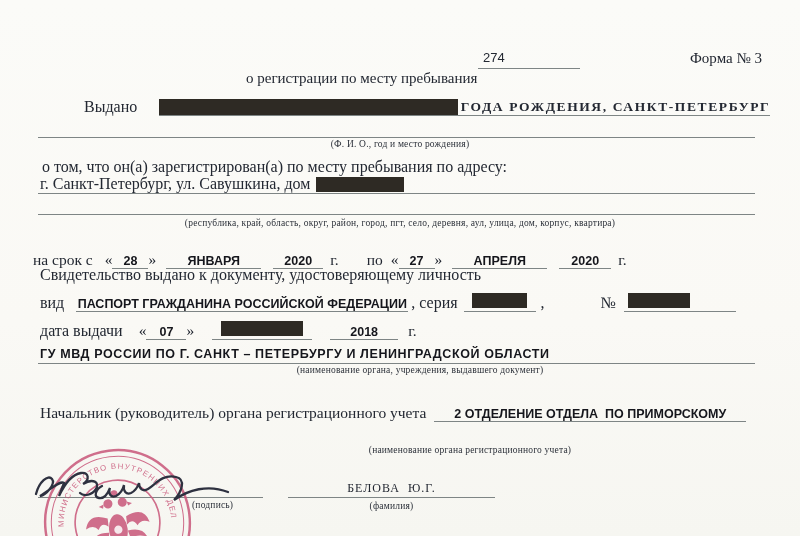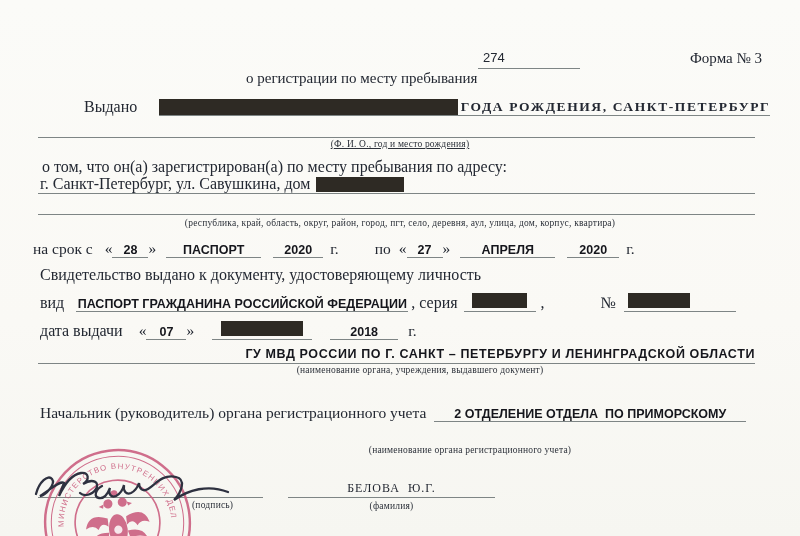--- a/index.html
+++ b/index.html
@@ -7,21 +7,21 @@
     position:relative;width:800px;height:536px;overflow:hidden;
     background:linear-gradient(180deg,#fbfbf8 0%,#faf9f5 60%,#f6f6f1 100%);
     font-family:"Liberation Serif",serif;color:#232832;
   }
   .abs{position:absolute;}
   .row{position:absolute;display:flex;align-items:flex-end;}
   .serif15{font-size:15.5px;}
   .serif16{font-size:16px;}
   .typed{font-family:"Liberation Sans",sans-serif;font-weight:bold;font-size:12.5px;color:#15161c;white-space:pre;}
   .uf{border-bottom:1.5px solid #7e8585;text-align:center;}
-  .rule{border-bottom:1.5px solid #7e8585;text-align:right;}
+  .rule{border-bottom:1.5px solid #7e8585;}
   .bar{background:#2e2a24;display:inline-block;}
   .cap{font-size:9.5px;color:#2b3039;letter-spacing:.2px;}
   .center{text-align:center;}
   .boldserif{font-weight:bold;}
   svg{display:block;}
 </style>
 </head>
 <body>
 
 <div class="page">
@@ -35,40 +35,40 @@
 
   <div class="row" style="top:95px;left:84px;height:21px;">
     <span class="serif16">Выдано</span>
     <span class="uf" style="margin-left:22px;width:611px;display:flex;align-items:flex-end;height:21px;">
       <span class="bar" style="width:312px;height:16px;"></span>
       <span class="boldserif" style="font-size:13.5px;letter-spacing:1.6px;margin-left:3px;white-space:pre;">ГОДА РОЖДЕНИЯ, САНКТ-ПЕТЕРБУРГ</span>
     </span>
   </div>
 
   <div class="abs rule" style="top:120px;left:38px;width:717px;height:17px;"></div>
-  <div class="abs cap center" style="top:139px;left:0;width:800px;text-decoration:underline;">(Ф. И. О., год и место рождения)</div>
+  <div class="abs cap center" style="top:139px;left:0;width:800px;">(Ф. И. О., год и место рождения)</div>
 
   <div class="abs serif16" style="top:158px;left:42px;">о том, что он(а) зарегистрирован(а) по месту пребывания по адресу:</div>
 
   <div class="row rule" style="top:172px;left:38px;width:717px;height:21px;align-items:flex-end;">
     <span class="serif16" style="padding-left:2px;">г. Санкт-Петербург, ул. Савушкина, дом</span>
     <span class="bar" style="width:88px;height:15px;margin-left:6px;margin-bottom:1px;"></span>
   </div>
   <div class="abs rule" style="top:197px;left:38px;width:717px;height:17px;"></div>
   <div class="abs cap center" style="top:218px;left:0;width:800px;">(республика, край, область, округ, район, город, пгт, село, деревня, аул, улица, дом, корпус, квартира)</div>
 
-  <div class="row" style="top:237px;left:33px;height:21px;">
+  <div class="row" style="top:248px;left:33px;height:21px;">
     <span class="serif15">на срок с</span>
     <span class="serif15" style="margin-left:12px;">«</span>
     <span class="uf typed" style="width:36px;">28</span>
     <span class="serif15">»</span>
-    <span class="uf typed" style="width:95px;margin-left:10px;">ПАСПОРТ</span>
+    <span class="uf typed" style="width:95px;margin-left:10px;">ЯНВАРЯ</span>
     <span class="uf typed" style="width:50px;margin-left:12px;">2020</span>
     <span class="serif15" style="margin-left:7px;">г.</span>
-    <span class="serif15" style="margin-left:36px;text-align:right;">по</span>
+    <span class="serif15" style="margin-left:28px;text-align:right;">по</span>
     <span class="serif15" style="margin-left:8px;">«</span>
     <span class="uf typed" style="width:36px;">27</span>
     <span class="serif15">»</span>
     <span class="uf typed" style="width:95px;margin-left:10px;">АПРЕЛЯ</span>
     <span class="uf typed" style="width:52px;margin-left:12px;">2020</span>
     <span class="serif15" style="margin-left:7px;">г.</span>
   </div>
 
   <div class="abs serif16" style="top:266px;left:40px;">Свидетельство выдано к документу, удостоверяющему личность</div>
 

